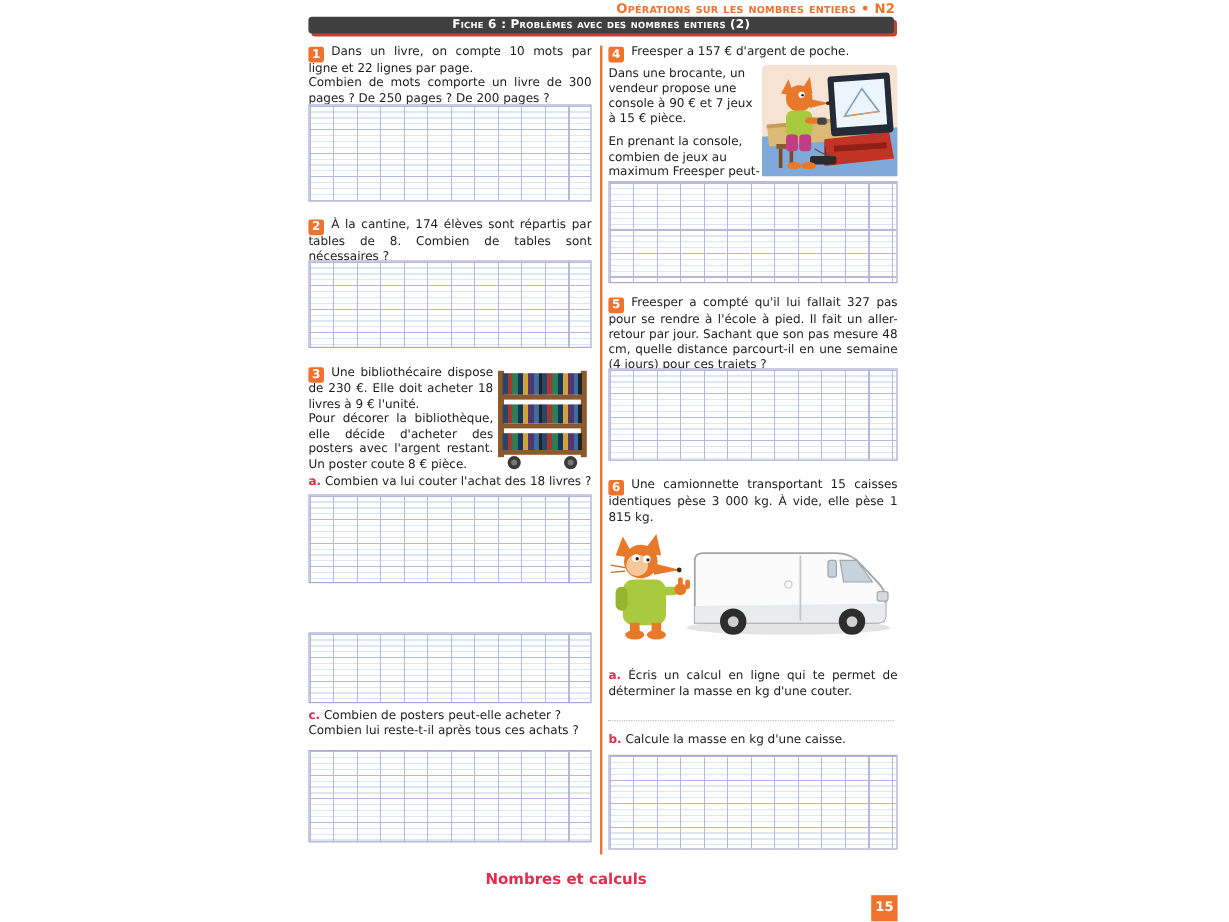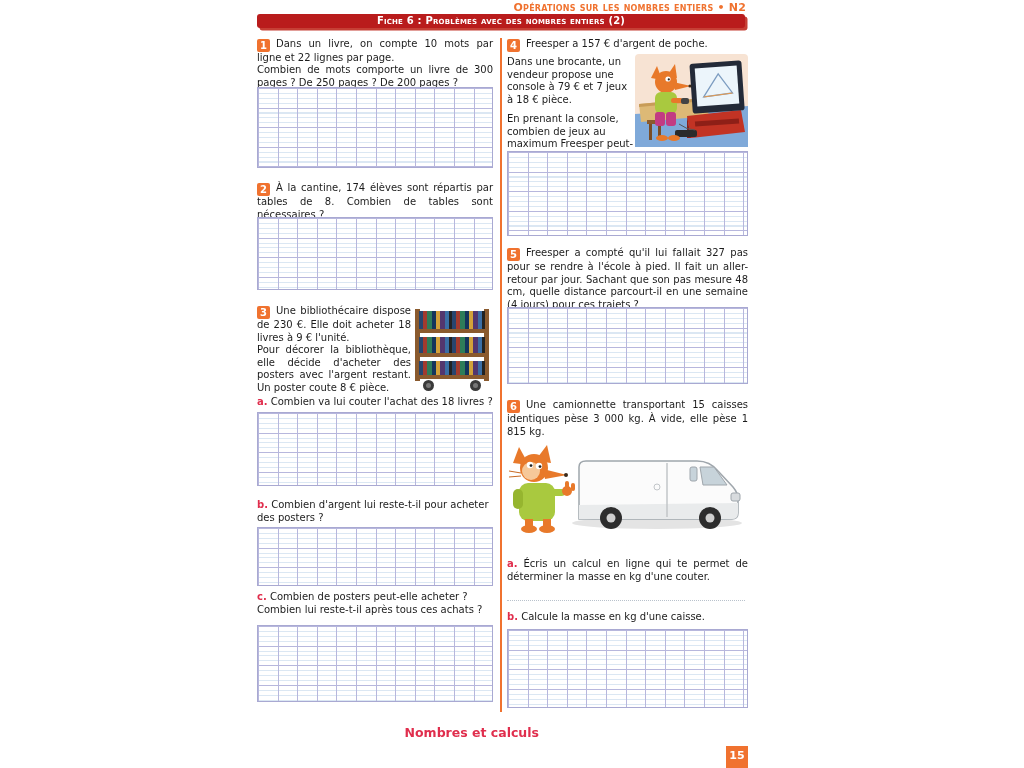--- a/index.html
+++ b/index.html
@@ -12,21 +12,21 @@
   .sheet { position:absolute; left:257px; top:0; width:491px; height:768px; }
 
   
   .top-title {
     position:absolute; top:2px; right:2px;
     color:#f0722f; font-weight:bold; font-variant:small-caps;
     font-size:11px; letter-spacing:.2px;
   }
   .banner {
     position:absolute; top:14px; left:0; width:488px; height:14px;
-    background:#b91c1c; border-radius:3px;
+    background:#404040; border-radius:3px;
     box-shadow:2.5px 2.5px 0 #c63f35;
     color:#ffffff; font-weight:bold; font-variant:small-caps;
     font-size:10px; text-align:center; line-height:14px; letter-spacing:.2px;
   }
 
   
   .col-left  { position:absolute; left:0;    top:0; width:236px; height:768px; }
   .col-right { position:absolute; left:250px; top:0; width:241px; height:768px; }
   .divider   { position:absolute; left:243px; top:38px; width:2px; height:674px; background:#f0722f; }
 
@@ -117,41 +117,38 @@
           <div class="wheel" style="left:10px"></div>
           <div class="wheel" style="right:12px"></div>
         </div>
       </div>
 
       <div class="blk" style="top:396px">
         <p><span class="qletter">a.</span> <span>Combien va lui couter l'achat des 18 livres ?</span></p>
       </div>
       <div class="seyes" style="top:412px;height:74px"></div>
 
-      <div class="blk" style="top:499px">
-        <p><span class="qletter">b.</span> <span>Combien d'argent lui reste-t-il pour acheter des posters ?</span></p>
-      </div>
       <div class="seyes" style="top:527px;height:59px"></div>
 
       <div class="blk" style="top:591px">
         <p><span class="qletter">c.</span> <span>Combien de posters peut-elle acheter ? Combien lui reste-t-il après tous ces achats ?</span></p>
       </div>
       <div class="seyes" style="top:625px;height:77px"></div>
     </div>
 
     <div class="col-right">
 
       <div class="blk" style="top:38px">
         <p class="prob">
           <span class="badge">4</span><span>Freesper a 157 € d'argent de poche.</span>
         </p>
       </div>
       <div class="blk" style="top:56px;height:92px">
         <div style="width:127px">
-          <p>Dans une brocante, un vendeur propose une console à 79 € et 7 jeux à 18 € pièce.</p>
+          <p>Dans une brocante, un vendeur propose une console à 90 € et 7 jeux à 15 € pièce.</p>
           <p style="margin-top:7px">En prenant la console, combien de jeux au maximum Freesper peut-il acheter ?</p>
         </div>
 
         <svg class="ill" style="left:128px;top:-2px" width="113" height="93" viewBox="0 0 113 93">
           <rect x="0" y="0" width="113" height="93" rx="4" fill="#f7e3d3"></rect>
           <polygon points="0,60 113,52 113,93 0,93" fill="#7fa9d9"></polygon>
           <polygon points="4,50 70,44 74,62 6,68" fill="#ddb976"></polygon>
           <polygon points="4,50 70,44 70,47 4,53" fill="#c89c58"></polygon>
 
           <polygon points="52,62 106,56 110,78 56,84" fill="#c23324"></polygon>

